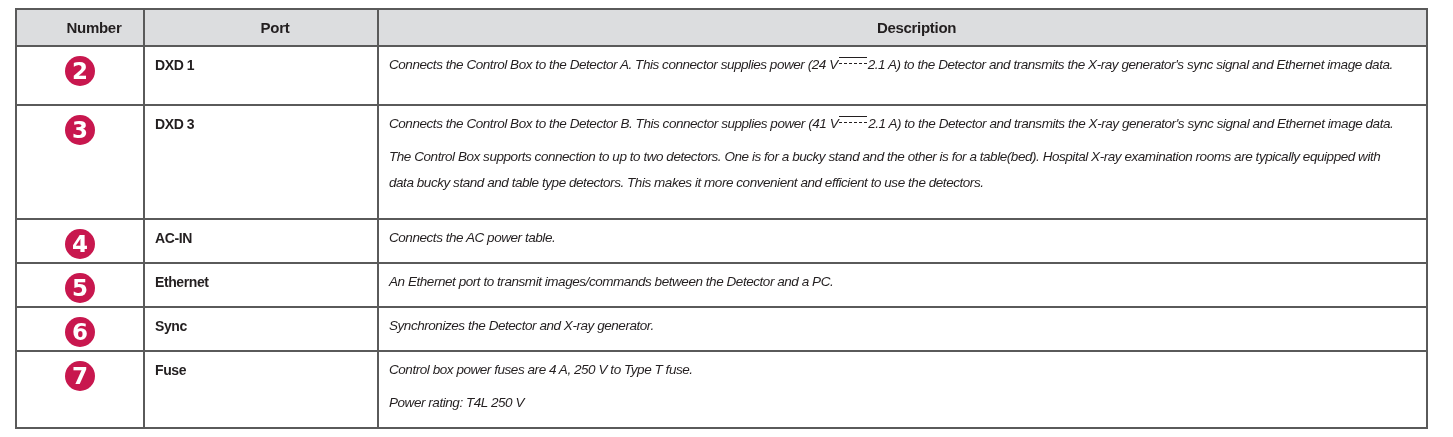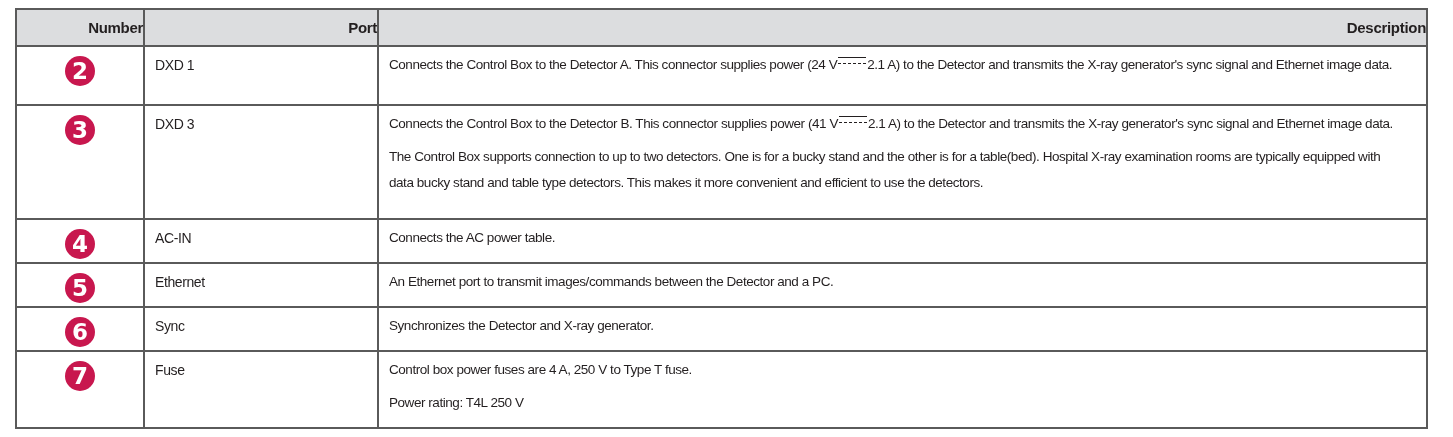--- a/index.html
+++ b/index.html
@@ -25,21 +25,21 @@
     .tbl th, .tbl td {
       border: 2px solid #5a5a5a;
       padding: 0;
       vertical-align: top;
     }
     .tbl th {
       background: #dcdddf;
       height: 35px;
       font-weight: bold;
       font-size: 15px;
-      text-align: right;
+      text-align: center;
       vertical-align: middle;
       letter-spacing: -0.3px;
       transform-origin: center;
       padding-left: 28px;
     }
     .col-num { width: 128px; }
     .col-port { width: 234px; }
     .col-desc { width: auto; }
 
     .num-cell {
@@ -53,33 +53,34 @@
       border-radius: 50%;
       background: #c8174e;
       color: #ffffff;
       font-weight: bold;
       font-size: 23px;
       line-height: 30px;
       text-align: center;
       font-family: "DejaVu Sans", sans-serif;
     }
     .port-cell {
-      font-weight: normal;
+      font-weight: bold;
       font-size: 14px;
       padding: 10px 0 0 10px !important;
       letter-spacing: -0.4px;
     }
     .desc-cell {
       font-size: 13.5px;
       padding: 9px 10px 4px 10px !important;
       letter-spacing: -0.45px;
     }
     .desc-cell p {
       margin: 0 12px 7px 0;
       line-height: 26px;
+      font-style: italic;
     }
     .desc-cell p:first-child { margin-top: -4px; }
     .dc-sym {
       display: inline-block;
       width: 28px;
       height: 10px;
       position: relative;
       vertical-align: middle;
       margin: 0 1px;
       top: -3px;

